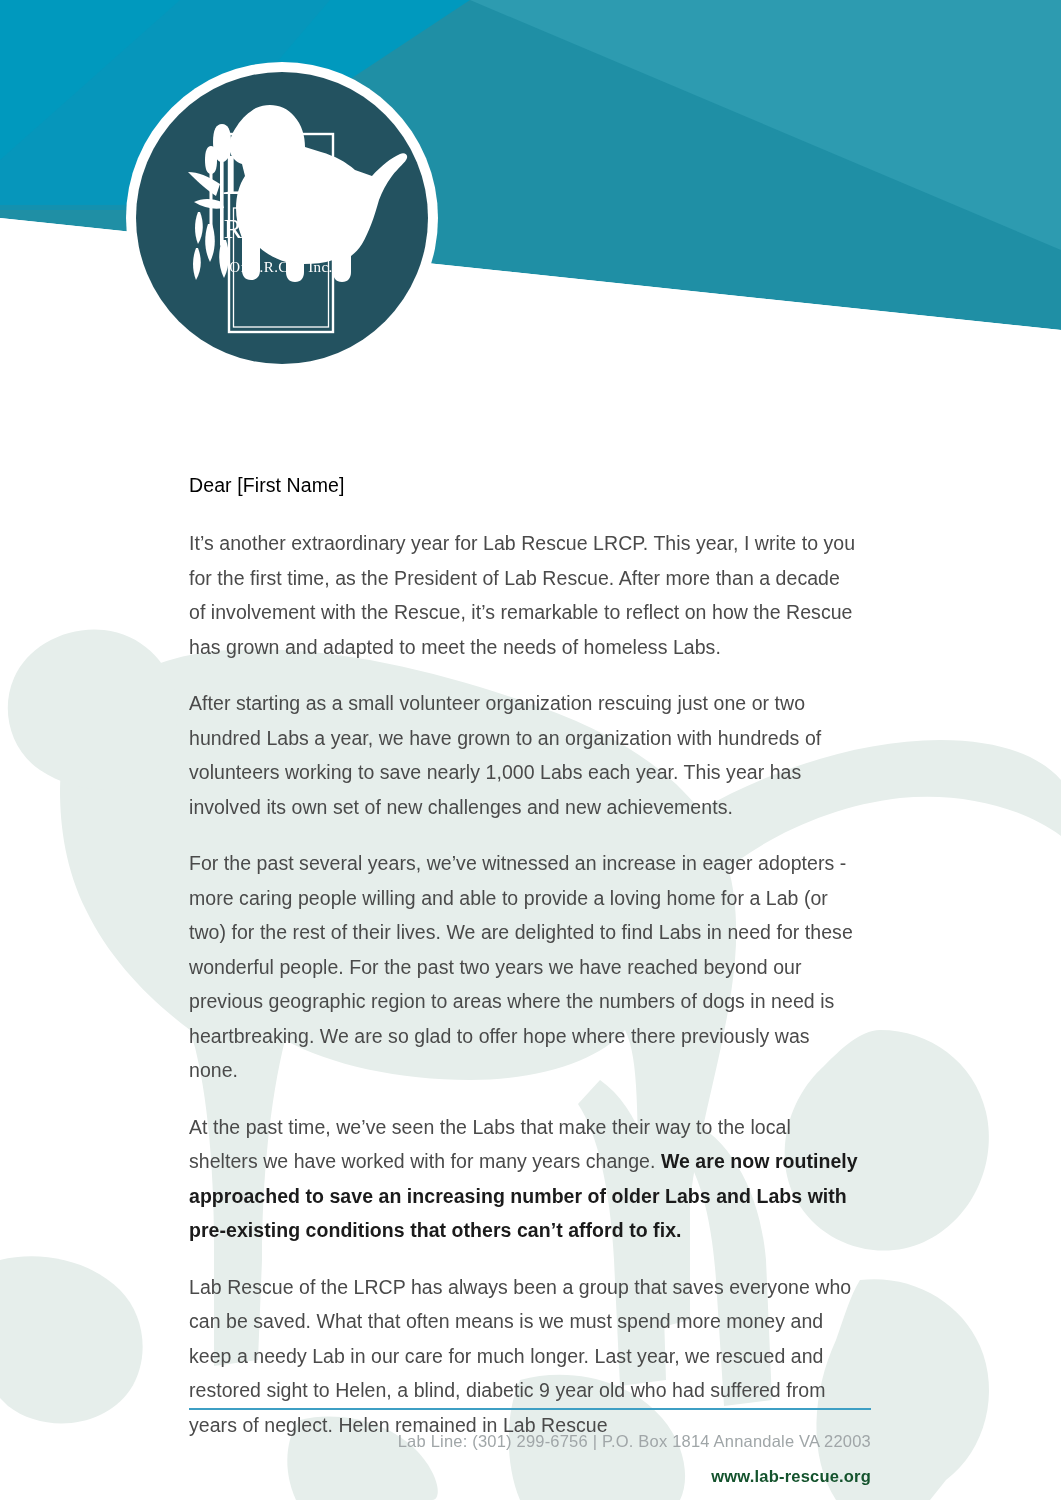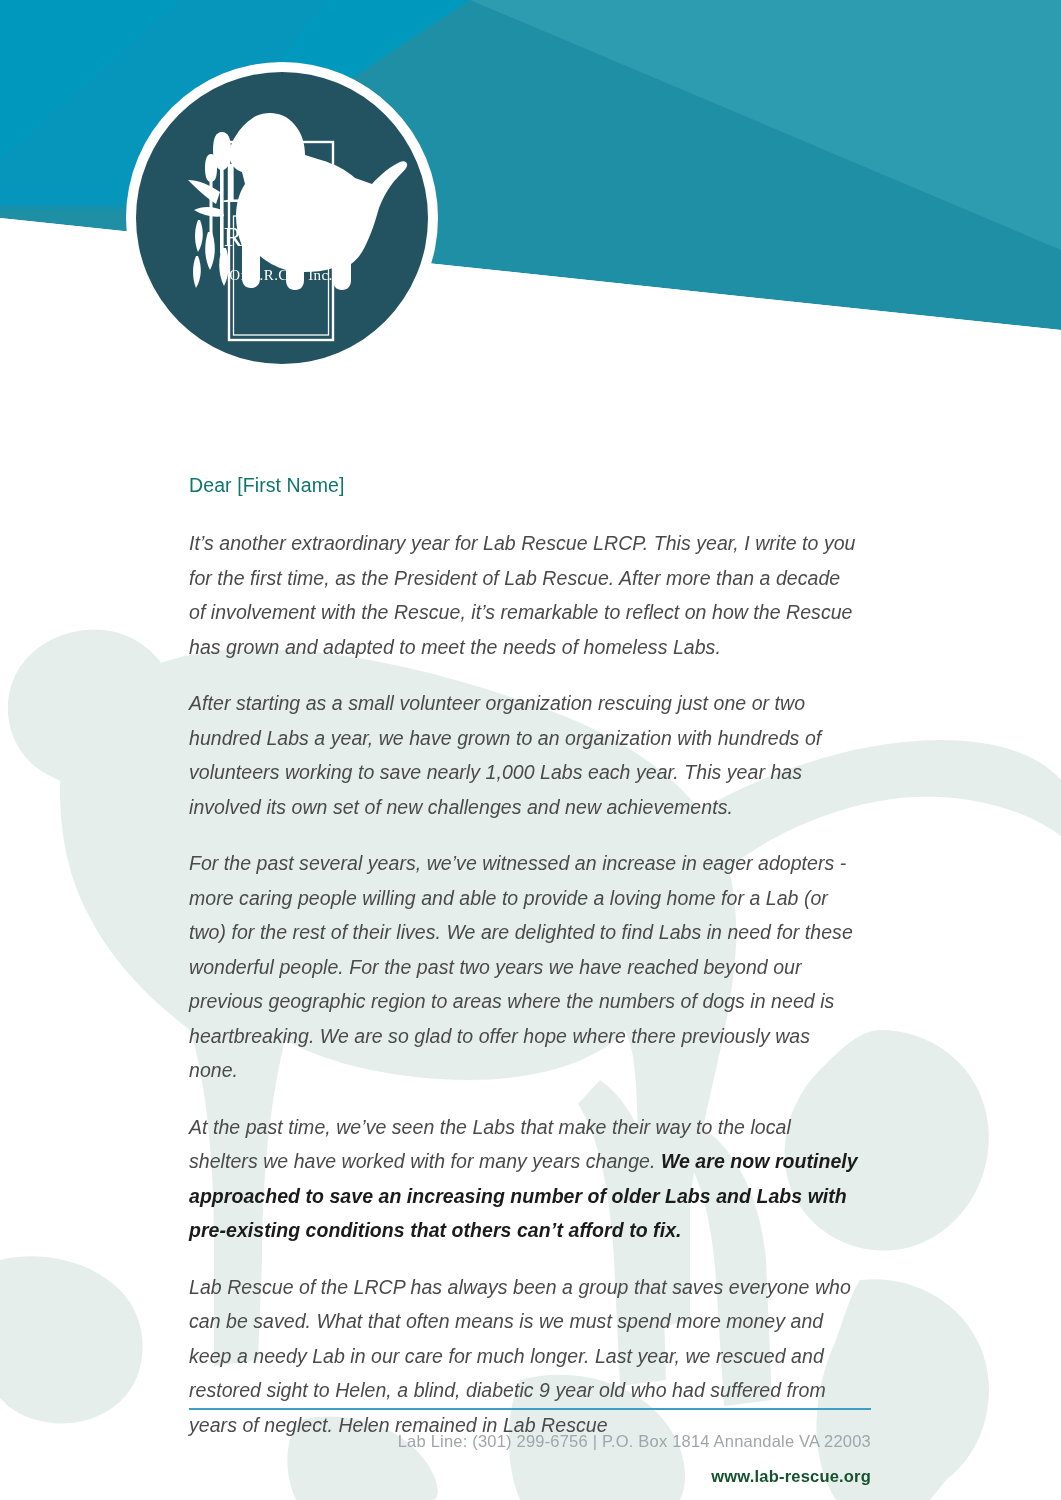--- a/index.html
+++ b/index.html
@@ -61,46 +61,45 @@
     left: 10px;
     top: 10px;
     width: 292px;
     height: 292px;
     border-radius: 50%;
     background: #235260;
   }
   .logo-inner {
     position: absolute;
     left: 10px;
-    top: 18px;
+    top: 10px;
     width: 292px;
     height: 292px;
   }
 
   
   .letter {
     position: absolute;
     left: 189px;
     top: 470px;
     width: 672px;
   }
   .salutation {
     font-size: 19.5px;
     line-height: 1.6;
-    color: #0f766e;
+    color: #000000;
     margin: 0 0 25px 0;
     letter-spacing: 0.1px;
   }
   .para {
     font-size: 19.5px;
     line-height: 1.77;
     color: #4a4a4a;
     margin: 0 0 22px 0;
     letter-spacing: 0.05px;
-    font-style: italic;
   }
   .para b {
     color: #1b1b1b;
     font-weight: 700;
   }
 
   
   .footer {
     position: absolute;
     left: 189px;

